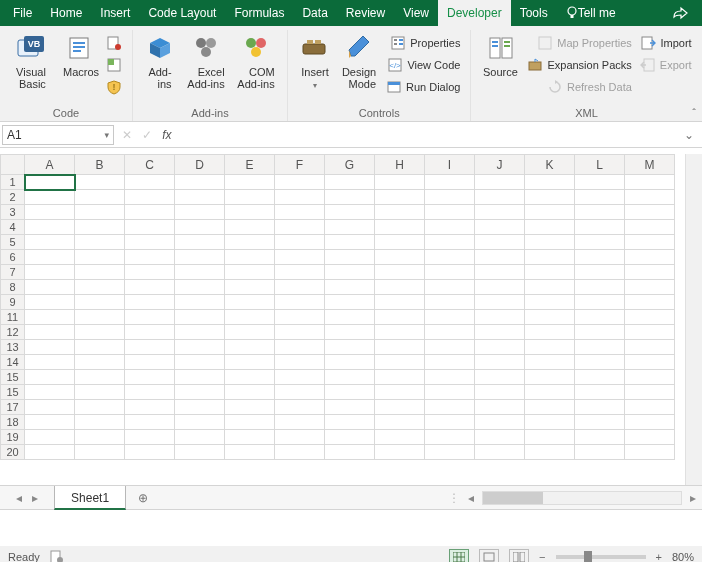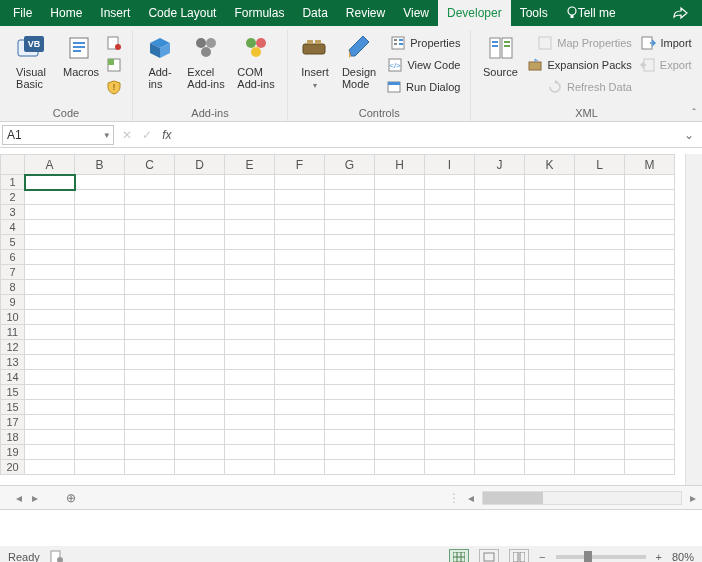--- a/index.html
+++ b/index.html
@@ -11,21 +11,21 @@
   .tab.active { background: #f1f1f1; color: #168f48; }
   .tab.file { font-weight: 400; }
   .tab.tell { display: flex; align-items: center; }
   .share-icon { margin-left: auto; padding: 0 10px; }
 
   
   .ribbon { display: flex; height: 96px; background: #f1f1f1; border-bottom: 1px solid #d4d4d4; padding-top: 4px; position: relative; }
   .group { display: flex; flex-direction: column; align-items: center; padding: 0 6px; border-right: 1px solid #e2e2e2; }
   .group-body { display: flex; flex: 1; align-items: flex-start; }
   .group-label { font-size: 11px; color: #666; height: 16px; line-height: 16px; }
-  .big-btn { display: flex; flex-direction: column; align-items: center; width: 50px; padding: 2px 2px; cursor: pointer; font-size: 11px; text-align: left; line-height: 12px; gap: 2px; }
+  .big-btn { display: flex; flex-direction: column; align-items: center; width: 50px; padding: 2px 2px; cursor: pointer; font-size: 11px; text-align: right; line-height: 12px; gap: 2px; }
   .big-icon { width: 32px; height: 32px; display: flex; align-items: center; justify-content: center; }
   .small-col { display: flex; flex-direction: column; gap: 0px; padding-top: 2px; align-items: flex-end; }
   .small-btn { display: flex; align-items: center; gap: 4px; height: 22px; padding: 0 4px; cursor: pointer; font-size: 11px; }
   .small-btn.disabled { color: #a0a0a0; }
   .sicon { width: 16px; height: 16px; display: inline-flex; align-items: center; justify-content: center; }
   .collapse { position: absolute; right: 6px; bottom: 2px; font-size: 11px; color: #666; cursor: pointer; }
 
   
   .fbar { display: flex; align-items: center; height: 26px; border-bottom: 1px solid #d4d4d4; background: #fff; padding: 4px 6px 4px 2px; gap: 8px; }
   .namebox { width: 112px; height: 20px; border: 1px solid #c8c8c8; display: flex; align-items: center; padding: 0 4px; font-size: 12px; justify-content: space-between; }
@@ -495,36 +495,20 @@
           <td></td>
           <td></td>
           <td></td>
           <td></td>
           <td></td>
           <td></td>
           <td></td>
           <td></td>
         </tr>
         <tr>
-          <th>10</th>
-          <td></td>
-          <td></td>
-          <td></td>
-          <td></td>
-          <td></td>
-          <td></td>
-          <td></td>
-          <td></td>
-          <td></td>
-          <td></td>
-          <td></td>
-          <td></td>
-          <td></td>
-        </tr>
-        <tr>
           <th>11</th>
           <td></td>
           <td></td>
           <td></td>
           <td></td>
           <td></td>
           <td></td>
           <td></td>
           <td></td>
           <td></td>
@@ -680,20 +664,21 @@
       </tbody>
   </table>
   <div class="vscroll"></div>
 </div>
 
 <div class="sheetbar">
   <div class="nav-arrows">
     <span>◂</span>
     <span>▸</span>
   </div>
+  <div class="sheet-tab">Sheet1</div>
   <div class="add-sheet">⊕</div>
   <div class="hscroll">
     <span class="hscroll-sep">⋮</span>
     <span style="color:#888">◂</span>
     <div class="hscroll-track">
         <div class="hscroll-thumb"></div>
       </div>
     <span style="color:#888">▸</span>
   </div>
 </div>

